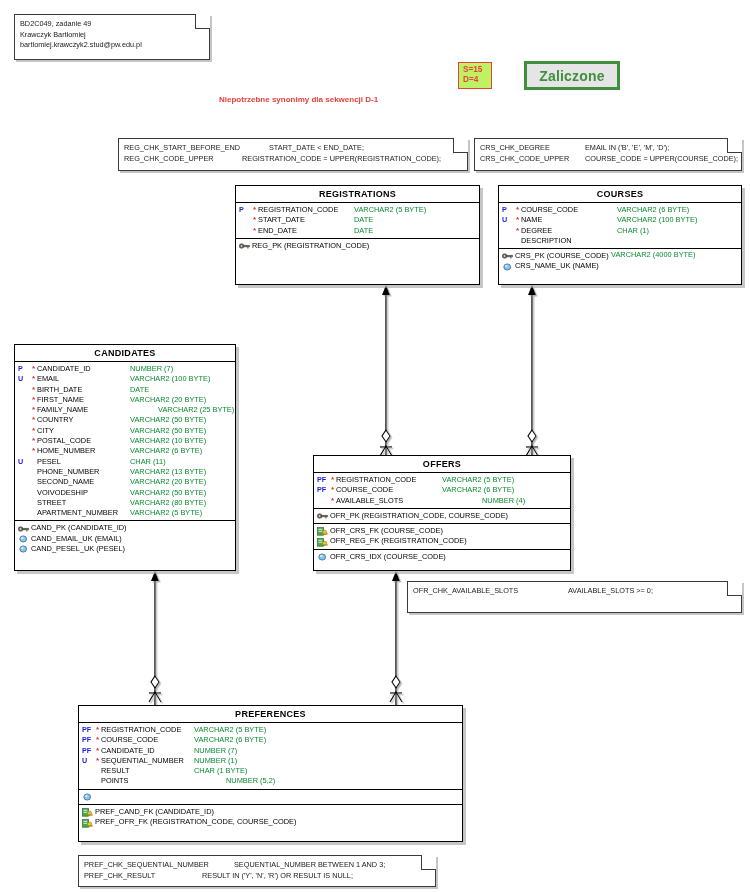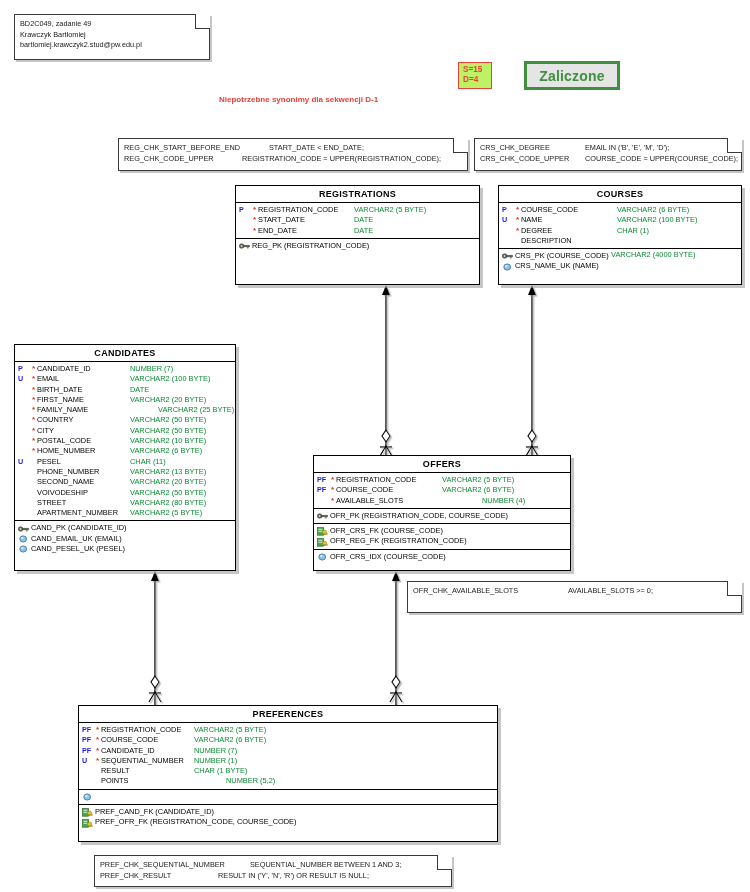--- a/index.html
+++ b/index.html
@@ -451,21 +451,21 @@
       </div>
   </div>
 
   <div class="abs note" style="left:407px;top:581px;width:335px;height:32px;">
     <span class="fold"></span>
     <span class="note-row">
       <span class="cname" style="width:155px">OFR_CHK_AVAILABLE_SLOTS</span><span class="cexpr">AVAILABLE_SLOTS &gt;= 0;</span>
     </span>
   </div>
 
-  <div class="abs entity" style="left:78px;top:705px;width:420px;height:137px;">
+  <div class="abs entity" style="left:78px;top:705px;width:385px;height:137px;">
     <div class="entity-title">PREFERENCES</div>
     <div class="attr-section" id="pref-attrs">
         <div class="attr-row">
           <span class="kcol">PF</span>
           <span class="mcol">*</span>
           <span class="ncol">REGISTRATION_CODE</span>
           <span class="tcol" style="left: 115px;">VARCHAR2 (5 BYTE)</span>
         </div>
         <div class="attr-row">
           <span class="kcol">PF</span>
@@ -529,21 +529,21 @@
               <rect x="1.5" y="3.8" width="3.8" height="1.1" fill="#cdeccd"></rect>
               <circle cx="7.6" cy="5.3" r="2.1" fill="#e8c23a" stroke="#9a7c10" stroke-width=".6"></circle>
               <rect x="7.3" y="6.4" width="3.3" height="1.2" fill="#e8c23a" stroke="#9a7c10" stroke-width=".4"></rect>
             </svg>
           </span>
           <span class="key-label">PREF_OFR_FK (REGISTRATION_CODE, COURSE_CODE)</span>
         </div>
       </div>
   </div>
 
-  <div class="abs note" style="left:78px;top:855px;width:358px;height:32px;margin-left:16px;">
+  <div class="abs note" style="left:78px;top:855px;width:358px;height:32px;">
     <span class="fold"></span>
     <span class="note-row">
       <span class="cname" style="width:150px">PREF_CHK_SEQUENTIAL_NUMBER</span><span class="cexpr">SEQUENTIAL_NUMBER BETWEEN 1 AND 3;</span>
     </span>
     <span class="note-row">
       <span class="cname" style="width:118px">PREF_CHK_RESULT</span><span class="cexpr">RESULT IN ('Y', 'N', 'R') OR RESULT IS NULL;</span>
     </span>
   </div>
 
 </div>

